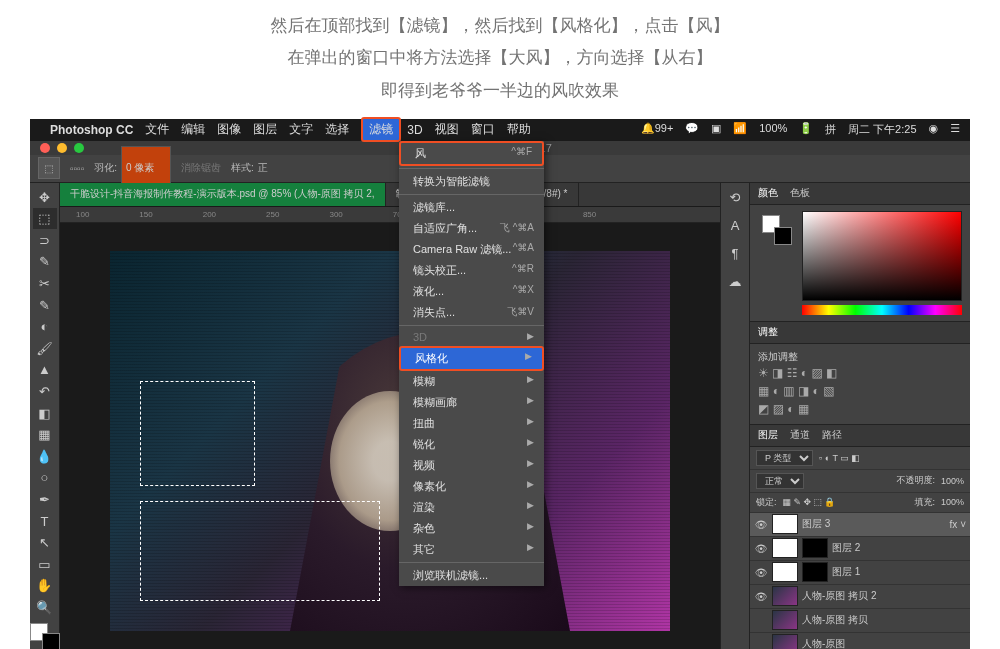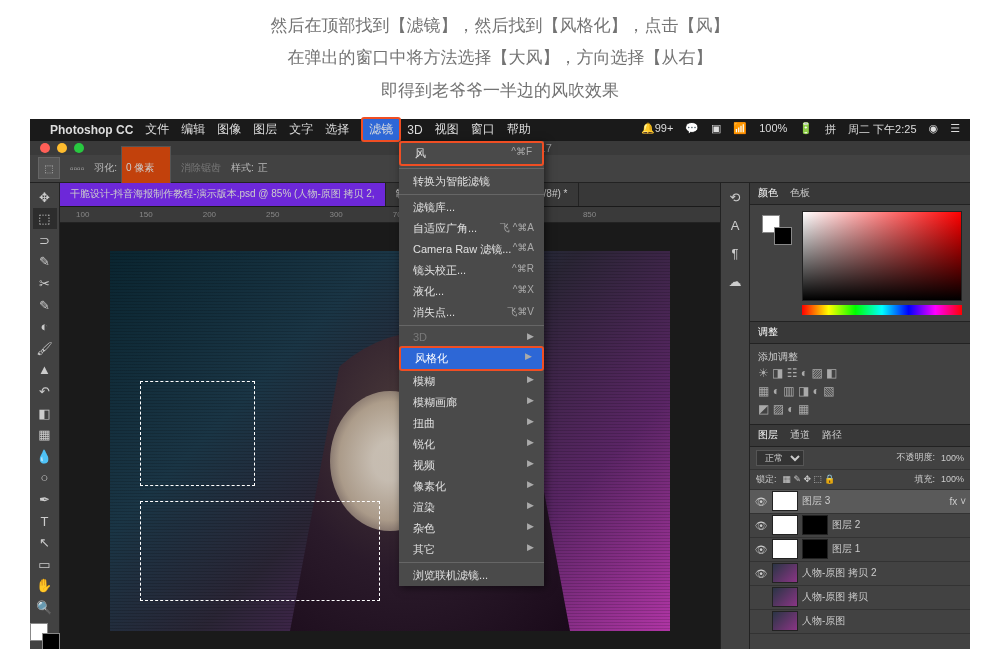--- a/index.html
+++ b/index.html
@@ -21,21 +21,21 @@
 .opt-group{display:flex;align-items:center;gap:4px}
 .opt-input{background:#c2410c;border:1px solid #555;color:#ccc;padding:16px 4px;font-size:10px;width:50px}
 .main-area{display:flex;height:476px}
 .toolbox{width:30px;background:#424242;border-right:1px solid #222;display:flex;flex-direction:column;align-items:center;padding:4px 0;gap:1px}
 .tool{width:24px;height:22px;display:flex;align-items:center;justify-content:center;color:#ccc;font-size:13px;cursor:pointer}
 .tool.active{background:#2d2d2d}
 .toolbox2{width:30px;background:#424242;border-left:1px solid #222;border-right:1px solid #222;display:flex;flex-direction:column;align-items:center;padding:4px 0;gap:6px}
 .canvas-area{flex:1;background:#262626;display:flex;flex-direction:column}
 .doc-tabs{height:24px;background:#383838;display:flex;align-items:center;font-size:10px;color:#ccc;border-bottom:1px solid #1a1a1a}
 .doc-tab{padding:0 10px;height:100%;display:flex;align-items:center;border-right:1px solid #222}
-.doc-tab.active{background:#6d28d9}
+.doc-tab.active{background:#15803d}
 .ruler-h{height:16px;background:#3a3a3a;border-bottom:1px solid #222;display:flex;align-items:center;font-size:8px;color:#888;padding-left:16px;gap:50px;overflow:hidden}
 .canvas{flex:1;position:relative;background:#1a1a1a;display:flex;align-items:center;justify-content:center}
 .artwork{width:560px;height:380px;background:linear-gradient(135deg,#0a2530 0%,#1a3545 30%,#2a2535 50%,#5a2565 75%,#b035a5 100%);position:relative;overflow:hidden}
 .artwork::before{content:"";position:absolute;inset:0;background:repeating-linear-gradient(0deg,transparent 0,transparent 2px,rgba(0,0,0,0.15) 2px,rgba(0,0,0,0.15) 3px)}
 .figure{position:absolute;right:100px;bottom:0;width:280px;height:300px;background:radial-gradient(ellipse at 40% 30%,#4a3a3a 0%,#2a1a2a 50%,#1a0a1a 100%);border-radius:50% 50% 0 0;clip-path:polygon(20% 0,80% 0,100% 100%,0 100%)}
 .beard{position:absolute;right:220px;bottom:100px;width:120px;height:140px;background:radial-gradient(ellipse,#e8e0d0 20%,#c8b8a0 60%,transparent 100%);border-radius:50%;opacity:0.8}
 .sel-box{position:absolute;border:1px dashed #fff;background:transparent}
 .sel1{left:30px;top:130px;width:115px;height:105px}
 .sel2{left:30px;bottom:30px;width:240px;height:100px}
 .dropdown{position:absolute;left:369px;top:22px;width:145px;background:#4a4a4a;box-shadow:2px 2px 8px rgba(0,0,0,0.5);font-size:11px;color:#e0e0e0;z-index:10}
@@ -306,20 +306,24 @@
         </div>
       </div>
 
       <div class="panel" style="flex:1">
         <div class="panel-tabs">
           <span class="panel-tab active">图层</span>
           <span class="panel-tab">通道</span>
           <span class="panel-tab">路径</span>
         </div>
         <div class="layer-controls">
+          <select class="layer-sel"><option>P 类型</option></select>
+          <span>▫ ◐ T ▭ ◧</span>
+        </div>
+        <div class="layer-controls">
           <select class="layer-sel"><option>正常</option></select>
           <span style="margin-left:auto">不透明度:</span>
           <span>100%</span>
         </div>
         <div class="layer-controls">
           <span>锁定:</span>
           <span>▦ ✎ ✥ ⬚ 🔒</span>
           <span style="margin-left:auto">填充:</span>
           <span>100%</span>
         </div>

